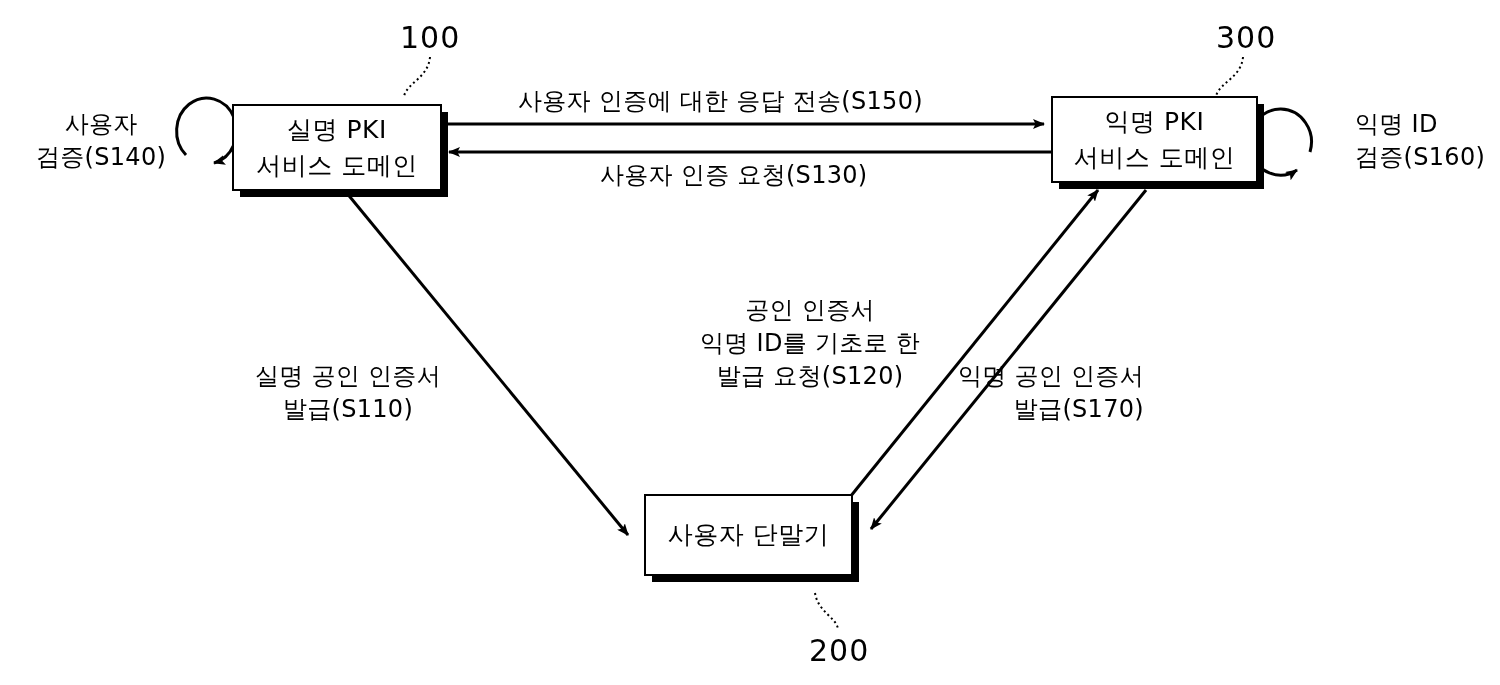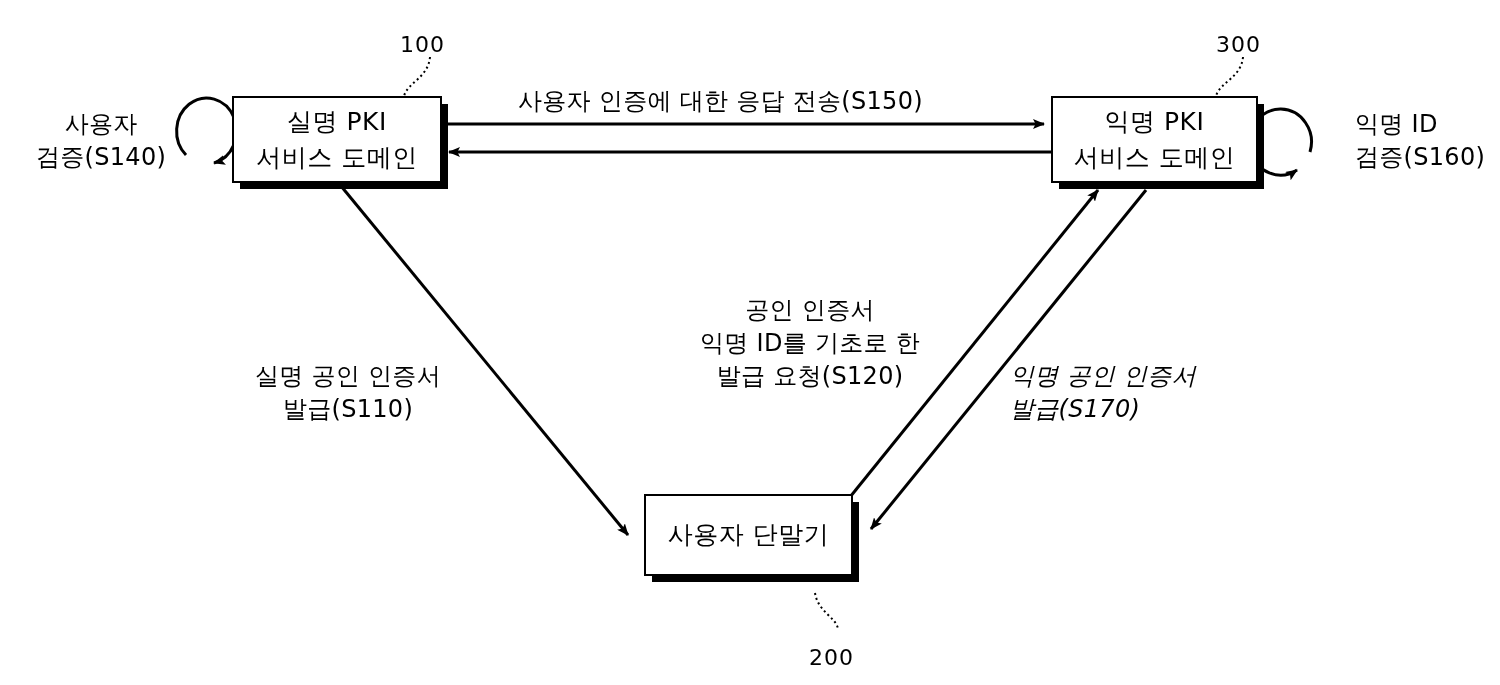--- a/index.html
+++ b/index.html
@@ -41,49 +41,48 @@
     justify-content: center;
     box-shadow: 7px 7px 0 -1px #000000;
     z-index: 3;
   }
   .node-line {
     font-size: 25px;
     line-height: 1.42;
     letter-spacing: 0.5px;
     white-space: nowrap;
   }
-  #node-realname { left: 232px; top: 96px; width: 210px; height: 87px; }
+  #node-realname { left: 232px; top: 104px; width: 210px; height: 87px; }
   #node-anonymous { left: 1051px; top: 96px; width: 207px; height: 87px; }
   #node-terminal { left: 644px; top: 494px; width: 209px; height: 82px; }
 
   .edge-label {
     position: absolute;
     font-size: 24px;
     line-height: 1.38;
     letter-spacing: 0.3px;
     white-space: nowrap;
     z-index: 4;
   }
   .edge-label.center { text-align: center; }
   .edge-label.left { text-align: left; }
 
   #label-s150 { left: 518px; top: 85px; }
   #label-s130 { left: 600px; top: 159px; }
   #label-s140 { left: 36px; top: 108px; text-align: center; }
   #label-s160 { left: 1355px; top: 108px; text-align: left; }
   #label-s110 { left: 255px; top: 360px; text-align: center; }
   #label-s120 { left: 700px; top: 294px; text-align: center; }
-  #label-s170 { left: 1010px; top: 360px; text-align: left; font-style: italic; }
+  #label-s170 { left: 958px; top: 360px; text-align: right; }
 
   .ref-num {
     position: absolute;
-    font-size: 22px;
+    font-size: 30px;
     letter-spacing: 1px;
     z-index: 4;
-    margin-top: 12px;
   }
   #ref-100 { left: 400px; top: 20px; }
   #ref-300 { left: 1216px; top: 20px; }
   #ref-200 { left: 809px; top: 633px; text-align: center; }
 </style>
 </head>
 <body>
 
 <div id="diagram-root">
 
@@ -124,20 +123,23 @@
   </div>
 
   <div class="node-box" id="node-terminal">
     <div class="node-line">사용자 단말기</div>
   </div>
 
   <div class="edge-label center" id="label-s150">
     <div>사용자 인증에 대한 응답 전송(S150)</div>
   </div>
 
+  <div class="edge-label center" id="label-s130">
+    <div>사용자 인증 요청(S130)</div>
+  </div>
 
   <div class="edge-label center" id="label-s140">
     <div>사용자</div>
     <div>검증(S140)</div>
   </div>
 
   <div class="edge-label left" id="label-s160">
     <div>익명 ID</div>
     <div>검증(S160)</div>
   </div>

